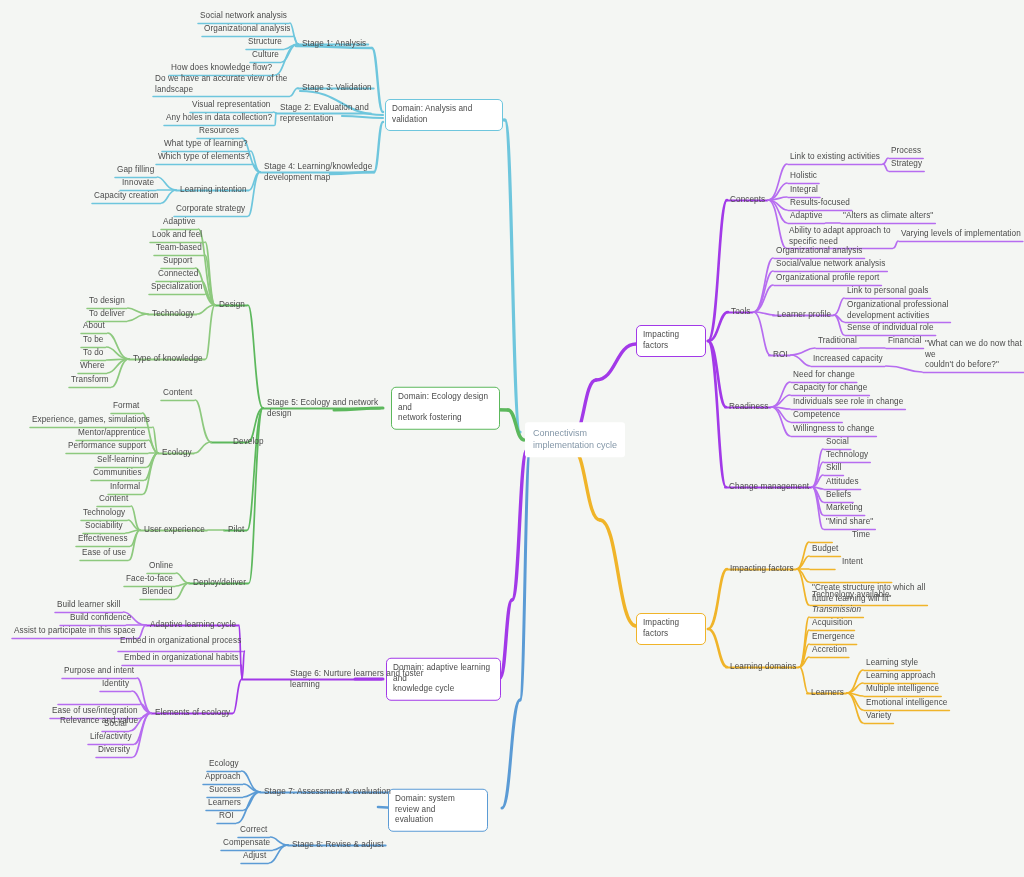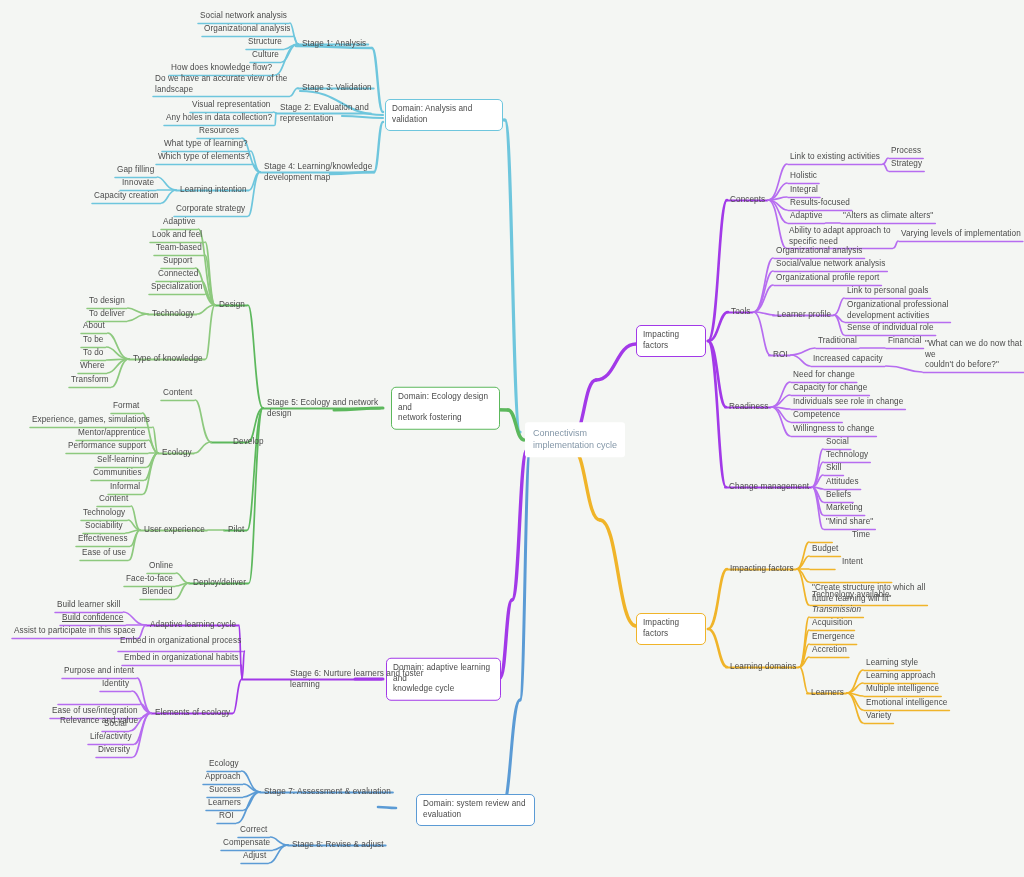--- a/index.html
+++ b/index.html
@@ -340,21 +340,21 @@
       <path d="M708 341 C717.9 341,717.9 487,726 487" stroke="#a239e8" stroke-width="2.6" fill="none" stroke-linecap="round"></path>
       <path d="M708 629 C718.45 629,718.45 569,727 569" stroke="#f0b429" stroke-width="2.6" fill="none" stroke-linecap="round"></path>
       <path d="M708 629 C718.45 629,718.45 667,727 667" stroke="#f0b429" stroke-width="2.6" fill="none" stroke-linecap="round"></path>
     </svg>
   <div id="nodes-layer">
       <div class="node boxed cyan" style="left: 385px; top: 115px; width: 118px;">Domain: Analysis and validation</div>
       <div class="node boxed green" style="left: 391px; top: 408px; width: 109px;">Domain: Ecology design and
 network fostering</div>
       <div class="node boxed purple" style="left: 386px; top: 679px; width: 115px;">Domain: adaptive learning and
 knowledge cycle</div>
-      <div class="node boxed blue" style="left: 416px; top: 810px; width: 119px;">Domain: system review and
+      <div class="node boxed blue" style="left: 388px; top: 810px; width: 100px;">Domain: system review and
 evaluation</div>
       <div class="node boxed purple" style="left: 636px; top: 341px; width: 70px;">Impacting factors</div>
       <div class="node boxed orange" style="left: 636px; top: 629px; width: 70px;">Impacting factors</div>
       <div class="node branch" style="left: 302px; top: 44px;">Stage 1: Analysis</div>
       <div class="node leaf r" style="left: 200px; top: 23px;">Social network analysis</div>
       <div class="node leaf r" style="left: 204px; top: 36px;">Organizational analysis</div>
       <div class="node leaf r" style="left: 248px; top: 49px;">Structure</div>
       <div class="node leaf r" style="left: 252px; top: 62px;">Culture</div>
       <div class="node leaf r" style="left: 171px; top: 75px;">How does knowledge flow?</div>
       <div class="node branch" style="left: 302px; top: 88px;">Stage 3: Validation</div>
@@ -410,21 +410,21 @@
       <div class="node leaf r" style="left: 78px; top: 546px;">Effectiveness</div>
       <div class="node leaf r" style="left: 82px; top: 560px;">Ease of use</div>
       <div class="node branch" style="left: 193px; top: 583px;">Deploy/deliver</div>
       <div class="node leaf r" style="left: 149px; top: 573px;">Online</div>
       <div class="node leaf r" style="left: 126px; top: 586px;">Face-to-face</div>
       <div class="node leaf r" style="left: 142px; top: 599px;">Blended</div>
       <div class="node branch" style="left: 246px; top: 679px; margin-left: 44px;">Stage 6: Nurture learners and foster
 learning</div>
       <div class="node branch" style="left: 150px; top: 625px;">Adaptive learning cycle</div>
       <div class="node leaf r" style="left: 57px; top: 612px;">Build learner skill</div>
-      <div class="node leaf r" style="left: 62px; top: 625px; text-decoration: underline;">Build confidence</div>
+      <div class="node leaf r" style="left: 70px; top: 625px;">Build confidence</div>
       <div class="node leaf r" style="left: 14px; top: 638px;">Assist to participate in this space</div>
       <div class="node leaf r" style="left: 120px; top: 648px;">Embed in organizational process</div>
       <div class="node leaf r" style="left: 124px; top: 665px;">Embed in organizational habits</div>
       <div class="node branch" style="left: 155px; top: 713px;">Elements of ecology</div>
       <div class="node leaf r" style="left: 64px; top: 678px;">Purpose and intent</div>
       <div class="node leaf r" style="left: 102px; top: 691px;">Identity</div>
       <div class="node leaf r" style="left: 60px; top: 728px;">Relevance and value</div>
       <div class="node leaf r" style="left: 52px; top: 718px;">Ease of use/integration</div>
       <div class="node leaf r" style="left: 104px; top: 731px;">Social</div>
       <div class="node leaf r" style="left: 90px; top: 744px;">Life/activity</div>

